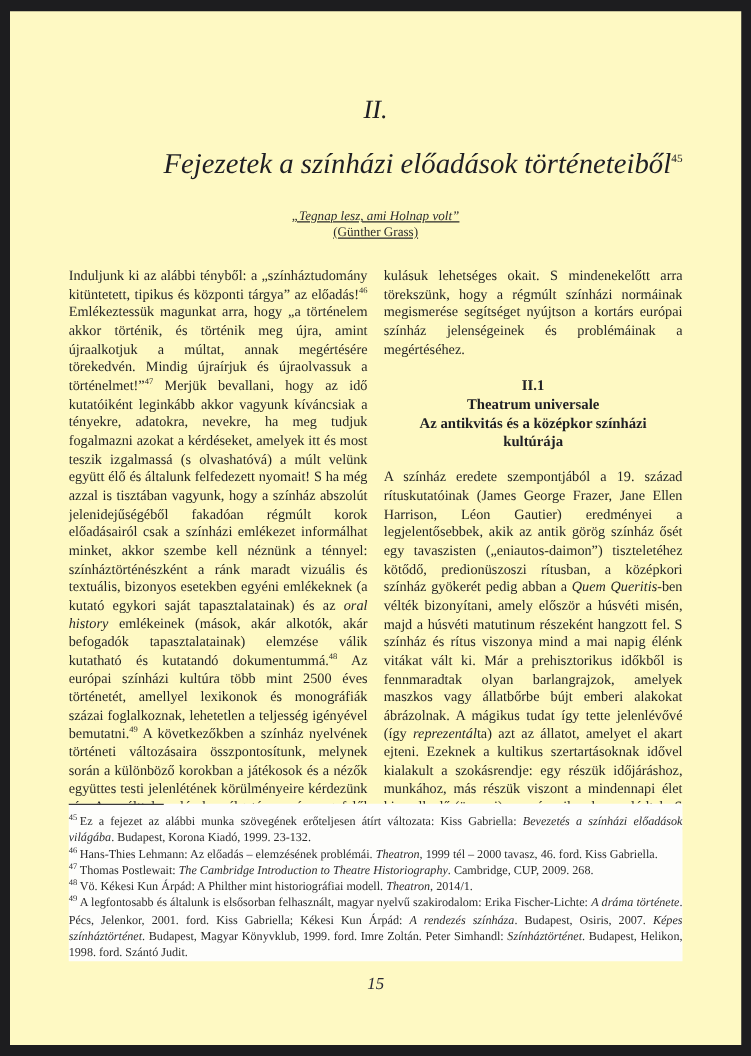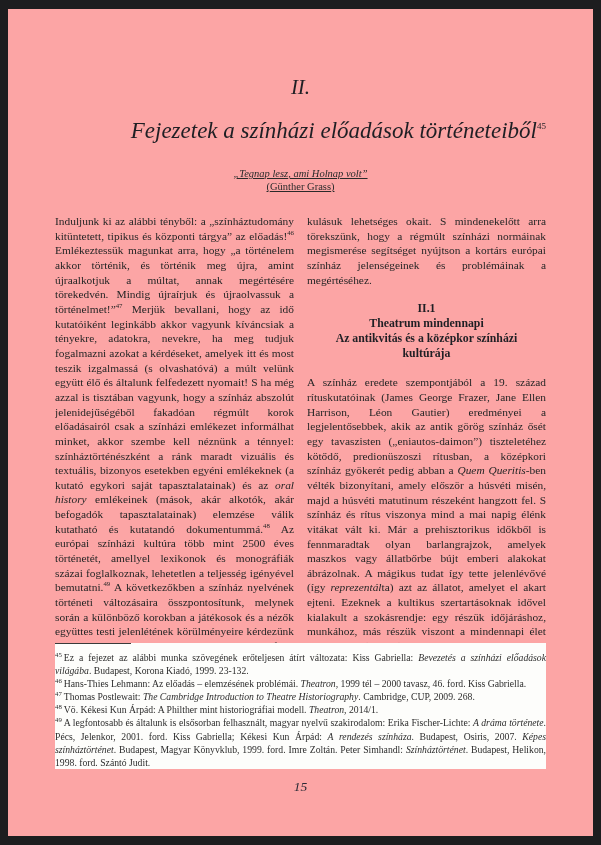--- a/index.html
+++ b/index.html
@@ -6,21 +6,21 @@
   html,body { width:601px; height:845px; }
   body {
     background:#1d1d1f;
     font-family:"Liberation Serif", serif;
     position:relative;
     overflow:hidden;
   }
   .page {
     position:absolute;
     left:8px; top:9px; right:8px; bottom:9px;
-    background:#fca5a5;
+    background:#fef9c3;
     color:#2a2a2a;
   }
   .content { padding:0 47px; }
 
   .chapter-number {
     margin-top:66px;
     text-align:center;
     font-style:italic;
     font-size:21px;
     line-height:24px;
@@ -116,21 +116,21 @@
     </div>
 
     <div class="columns">
       <div class="col">
         <p class="body-text"><span>Induljunk ki az alábbi tényből: a „színháztudomány kitüntetett, tipikus és központi tárgya” az előadás!</span><sup>46</sup><span> Emlékeztessük magunkat arra, hogy „a történelem akkor történik, és történik meg újra, amint újraalkotjuk a múltat, annak megértésére törekedvén. Mindig újraírjuk és újraolvassuk a történelmet!”</span><sup>47</sup><span> Merjük bevallani, hogy az idő kutatóiként leginkább akkor vagyunk kíváncsiak a tényekre, adatokra, nevekre, ha meg tudjuk fogalmazni azokat a kérdéseket, amelyek itt és most teszik izgalmassá (s olvashatóvá) a múlt velünk együtt élő és általunk felfedezett nyomait! S ha még azzal is tisztában vagyunk, hogy a színház abszolút jelenidejűségéből fakadóan régmúlt korok előadásairól csak a színházi emlékezet informálhat minket, akkor szembe kell néznünk a ténnyel: színháztörténészként a ránk maradt vizuális és textuális, bizonyos esetekben egyéni emlékeknek (a kutató egykori saját tapasztalatainak) és az </span><span class="it">oral history</span><span> emlékeinek (mások, akár alkotók, akár befogadók tapasztalatainak) elemzése válik kutatható és kutatandó dokumentummá.</span><sup>48</sup><span> Az európai színházi kultúra több mint 2500 éves történetét, amellyel lexikonok és monográfiák százai foglalkoznak, lehetetlen a teljesség igényével bemutatni.</span><sup>49</sup><span> A következőkben a színház nyelvének történeti változásaira összpontosítunk, melynek során a különböző korokban a játékosok és a nézők együttes testi jelenlétének körülményeire kérdezünk rá. A múlttal való beszélgetés során egyfelől megismerjük a játék és a nézés szokásrendjeit, a színészi és a nézői elvárások szerkezeteit, kiala-</span></p>
       </div>
       <div class="col">
         <p class="body-text">kulásuk lehetséges okait. S mindenekelőtt arra törekszünk, hogy a régmúlt színházi normáinak megismerése segítséget nyújtson a kortárs európai színház jelenségeinek és problémáinak a megértéséhez.</p>
         <div class="section-heading">
           <div>II.1</div>
-          <div>Theatrum mindennapi</div>
+          <div>Theatrum universale</div>
           <div>Az antikvitás és a középkor színházi kultúrája</div>
         </div>
         <p class="body-text"><span>A színház eredete szempontjából a 19. század rítuskutatóinak (James George Frazer, Jane Ellen Harrison, Léon Gautier) eredményei a legjelentősebbek, akik az antik görög színház ősét egy tavaszisten („eniautos-daimon”) tiszteletéhez kötődő, predionüszoszi rítusban, a középkori színház gyökerét pedig abban a </span><span class="it">Quem Queritis</span><span>-ben vélték bizonyítani, amely először a húsvéti misén, majd a húsvéti matutinum részeként hangzott fel. S </span><span class="bd">színház és rítus</span><span> viszonya mind a mai napig élénk vitákat vált ki. Már a prehisztorikus időkből is fennmaradtak olyan barlangrajzok, amelyek maszkos vagy állatbőrbe bújt emberi alakokat ábrázolnak. A mágikus tudat így tette jelenlévővé (így </span><span class="it">reprezentál</span><span>ta) azt az állatot, amelyet el akart ejteni. Ezeknek a kultikus szertartásoknak idővel kialakult a szokásrendje: egy részük időjáráshoz, munkához, más részük viszont a mindennapi élet kiemelkedő (ünnepi) eseményeihez kapcsolódtak. S az az esemény, amelyet a görög antikvitás vagy az európai középkor szín-</span></p>
       </div>
     </div>
   </div>
 
   <div class="footnotes">
     <div class="footnote-rule"></div>
     <p class="footnote"><sup>45</sup><span><span>Ez a fejezet az alábbi munka szövegének erőteljesen átírt változata: Kiss Gabriella: </span><span class="it">Bevezetés a színházi előadások világába</span><span>. Budapest, Korona Kiadó, 1999. 23-132.</span></span></p>

